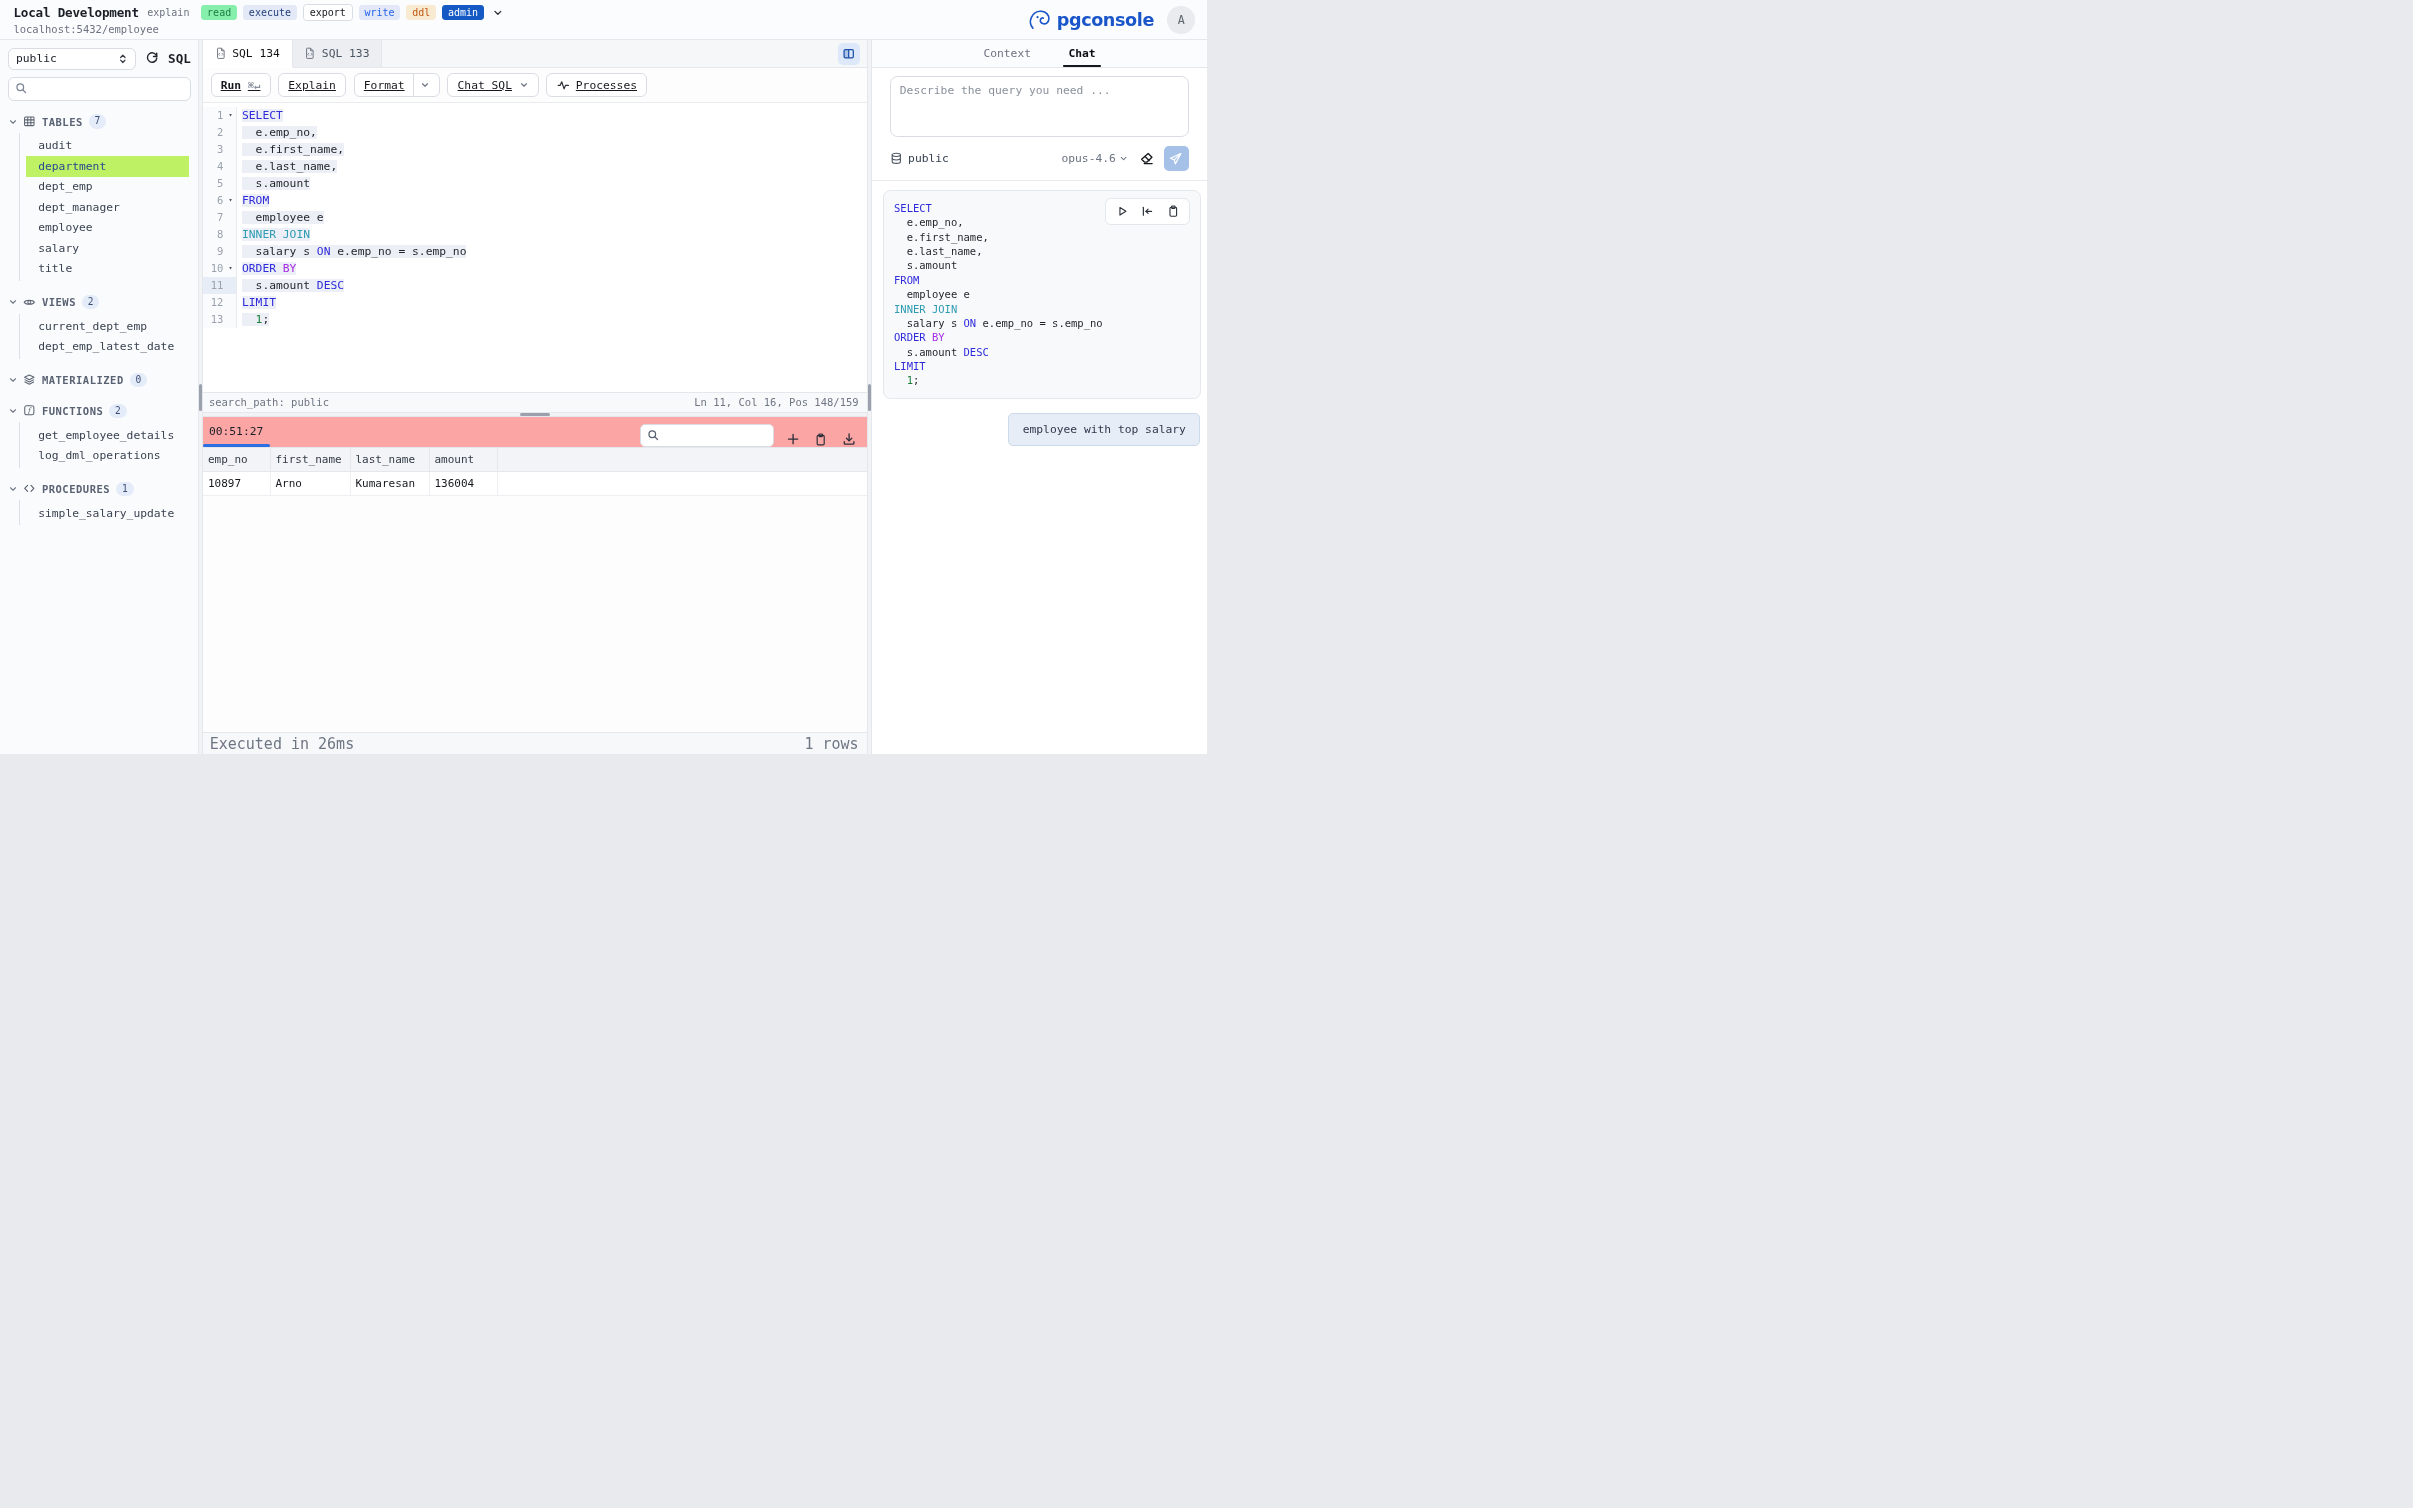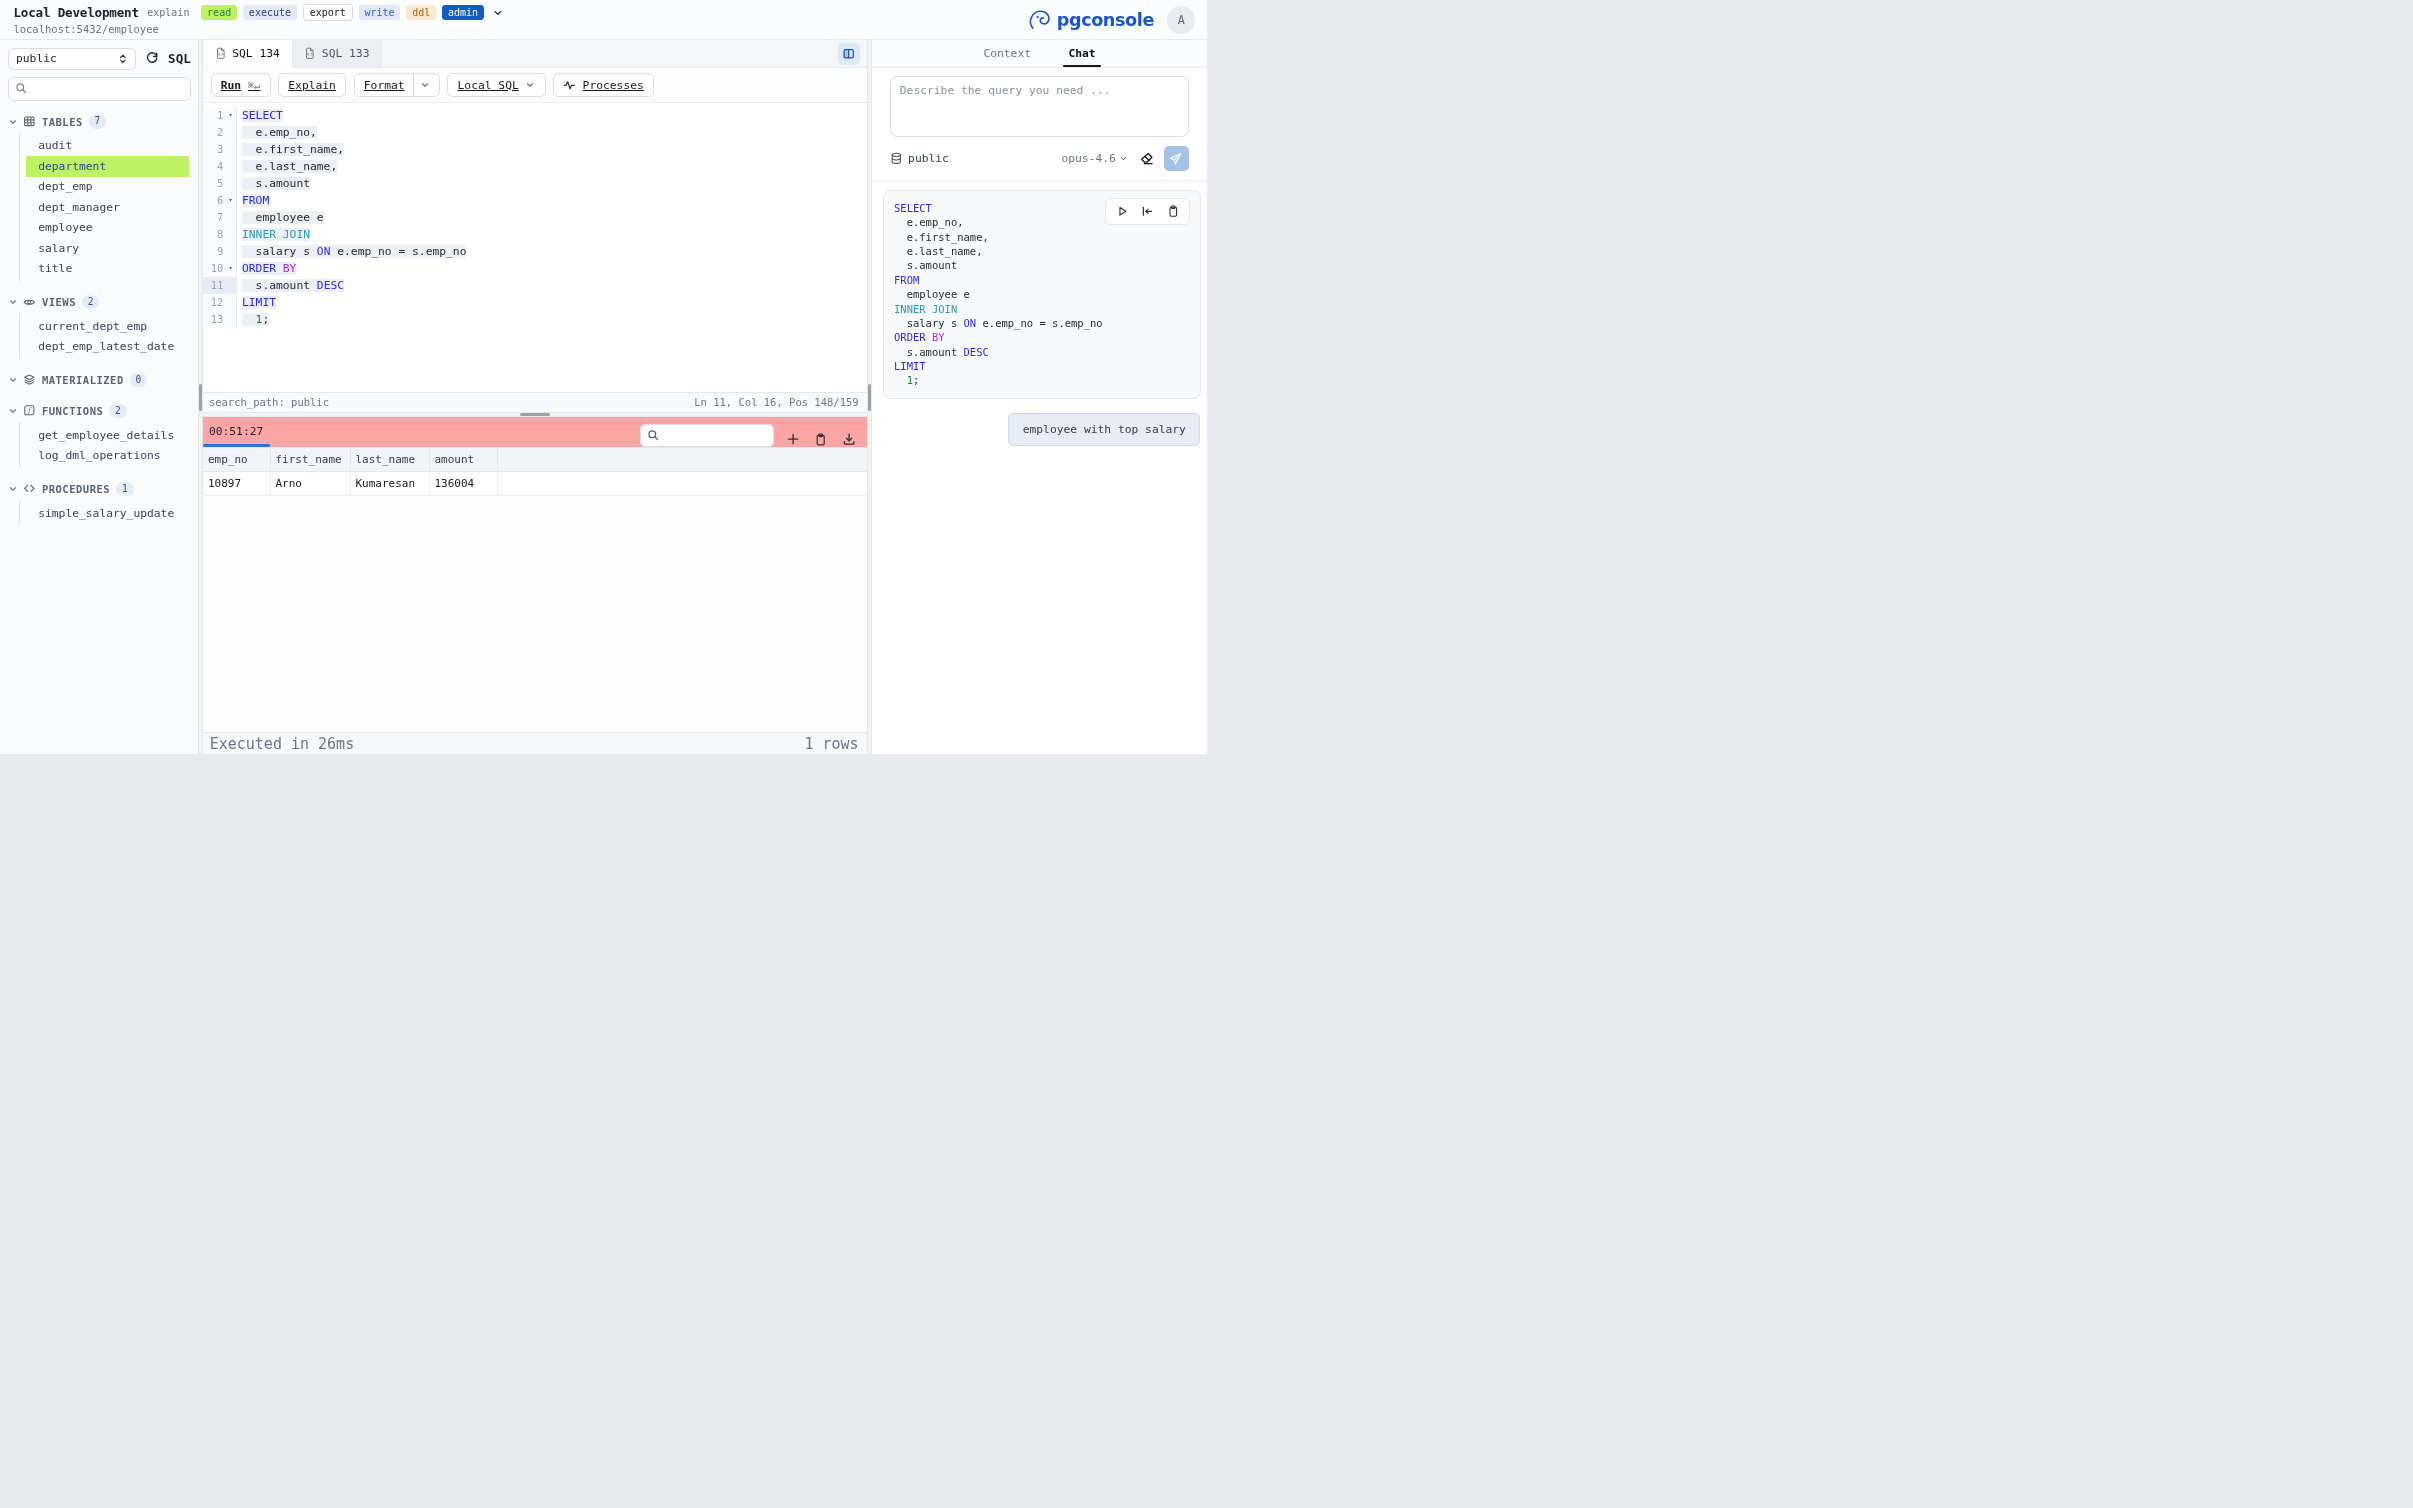--- a/index.html
+++ b/index.html
@@ -16,21 +16,21 @@
   .icn svg{display:block;}
 
   
   .topbar{height:40px;flex:0 0 40px;border-bottom:0.8px solid var(--border);background:#fbfcfd;
           display:flex;align-items:stretch;justify-content:space-between;padding:0 11.7px 0 13.4px;}
   .conn{display:flex;flex-direction:column;justify-content:center;gap:1.7px;}
   .conn-row{display:flex;align-items:center;gap:6.7px;}
   .conn-title{font-size:12.6px;font-weight:bold;letter-spacing:-0.2px;}
   .perm{font-size:10px;padding:0.8px 5.9px;border-radius:3.4px;line-height:13.4px;}
   .perm-plain{color:#6b7280;padding-left:1.7px;}
-  .perm-green{background:#bef264;color:#1b7f46;}
+  .perm-green{background:#86efac;color:#1b7f46;}
   .perm-navy{background:#e3e9f7;color:#233f77;}
   .perm-outline{background:#fff;border:0.8px solid var(--border2);color:#16181d;}
   .perm-blue{background:#e2e8f8;color:#2563eb;}
   .perm-orange{background:#f9ead2;color:#c25a12;}
   .perm-solid{background:#155ac4;color:#fff;}
   .conn-chev{color:#2b3038;margin-left:1.7px;}
   .conn-sub{font-size:10.5px;color:var(--mut);}
   .top-right{display:flex;align-items:center;gap:13.4px;}
   .brand{display:flex;align-items:center;gap:5px;color:#1a56c9;}
   .brand-name{font-family:"DejaVu Sans","Liberation Sans",sans-serif;font-weight:bold;font-size:17.6px;letter-spacing:-0.4px;}
@@ -377,21 +377,21 @@
         <div class="tbtn">
           <span>Format</span>
           <span class="divline"></span>
           <span class="icn" style="color:#6b7280">
             <svg width="10" height="10" viewBox="0 0 16 16" fill="none" stroke="currentColor" stroke-width="1.8" stroke-linecap="round" stroke-linejoin="round">
                 <path d="M4 6l4 4 4-4"></path>
               </svg>
           </span>
         </div>
         <div class="tbtn">
-          <span>Local SQL</span>
+          <span>Chat SQL</span>
           <span class="icn" style="color:#6b7280">
             <svg width="10" height="10" viewBox="0 0 16 16" fill="none" stroke="currentColor" stroke-width="1.8" stroke-linecap="round" stroke-linejoin="round">
                 <path d="M4 6l4 4 4-4"></path>
               </svg>
           </span>
         </div>
         <div class="tbtn">
           <span class="icn">
             <svg width="12.6" height="12.6" viewBox="0 0 16 16" fill="none" stroke="currentColor" stroke-width="1.5" stroke-linecap="round" stroke-linejoin="round">
                 <path d="M1.5 8h2.6l1.9-4.5 3 9L10.9 8h3.6"></path>

